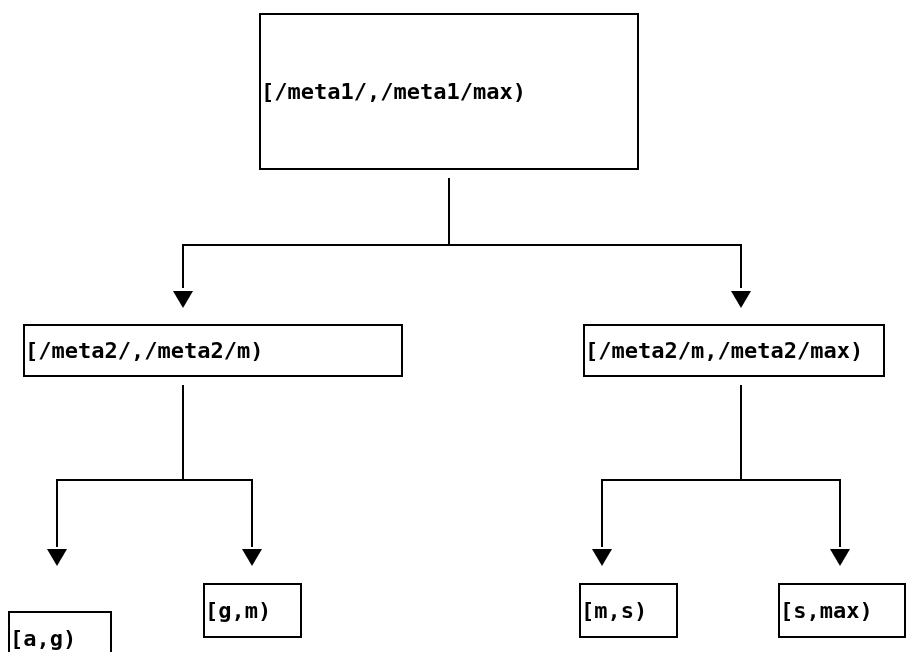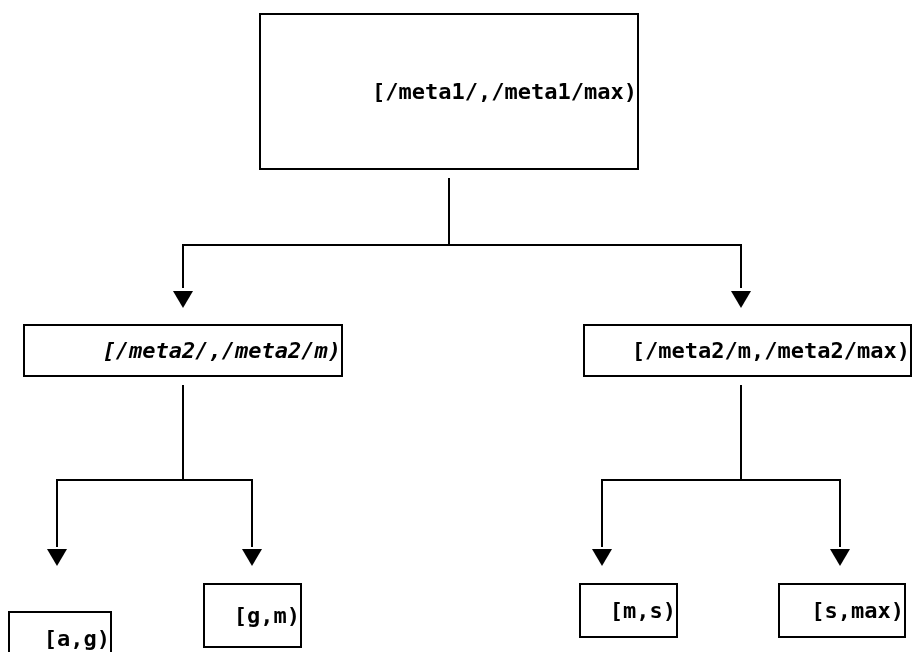--- a/index.html
+++ b/index.html
@@ -15,21 +15,21 @@
     font-family: "DejaVu Sans Mono", "Liberation Mono", monospace;
     overflow: hidden;
   }
   .node {
     position: absolute;
     box-sizing: border-box;
     border: 2px solid #000000;
     background: #ffffff;
     display: flex;
     align-items: center;
-    justify-content: flex-end;
+    justify-content: flex-start;
     font-size: 22px;
     font-weight: 700;
     color: #000000;
     white-space: nowrap;
     letter-spacing: 0;
   }
   .line {
     position: absolute;
     background: #000000;
   }
@@ -44,33 +44,33 @@
 </style>
 </head>
 <body>
 
 <div class="canvas">
 
   <div class="node" style="left:259px; top:13px;  width:380px; height:157px;">
     <span>[/meta1/,/meta1/max)</span>
   </div>
 
-  <div class="node" style="left:23px;  top:324px; width:320px; height:53px;font-style:italic;">
+  <div class="node" style="left:23px;  top:324px; width:380px; height:53px;">
     <span>[/meta2/,/meta2/m)</span>
   </div>
 
-  <div class="node" style="left:583px; top:324px; width:329px; height:53px;">
+  <div class="node" style="left:583px; top:324px; width:302px; height:53px;">
     <span>[/meta2/m,/meta2/max)</span>
   </div>
 
   <div class="node" style="left:8px;   top:583px; width:104px;  height:55px;margin-top:28px;">
     <span>[a,g)</span>
   </div>
 
-  <div class="node" style="left:203px; top:583px; width:99px;  height:65px;">
+  <div class="node" style="left:203px; top:583px; width:99px;  height:55px;">
     <span>[g,m)</span>
   </div>
 
   <div class="node" style="left:579px; top:583px; width:99px;  height:55px;">
     <span>[m,s)</span>
   </div>
 
   <div class="node" style="left:778px; top:583px; width:128px; height:55px;">
     <span>[s,max)</span>
   </div>

